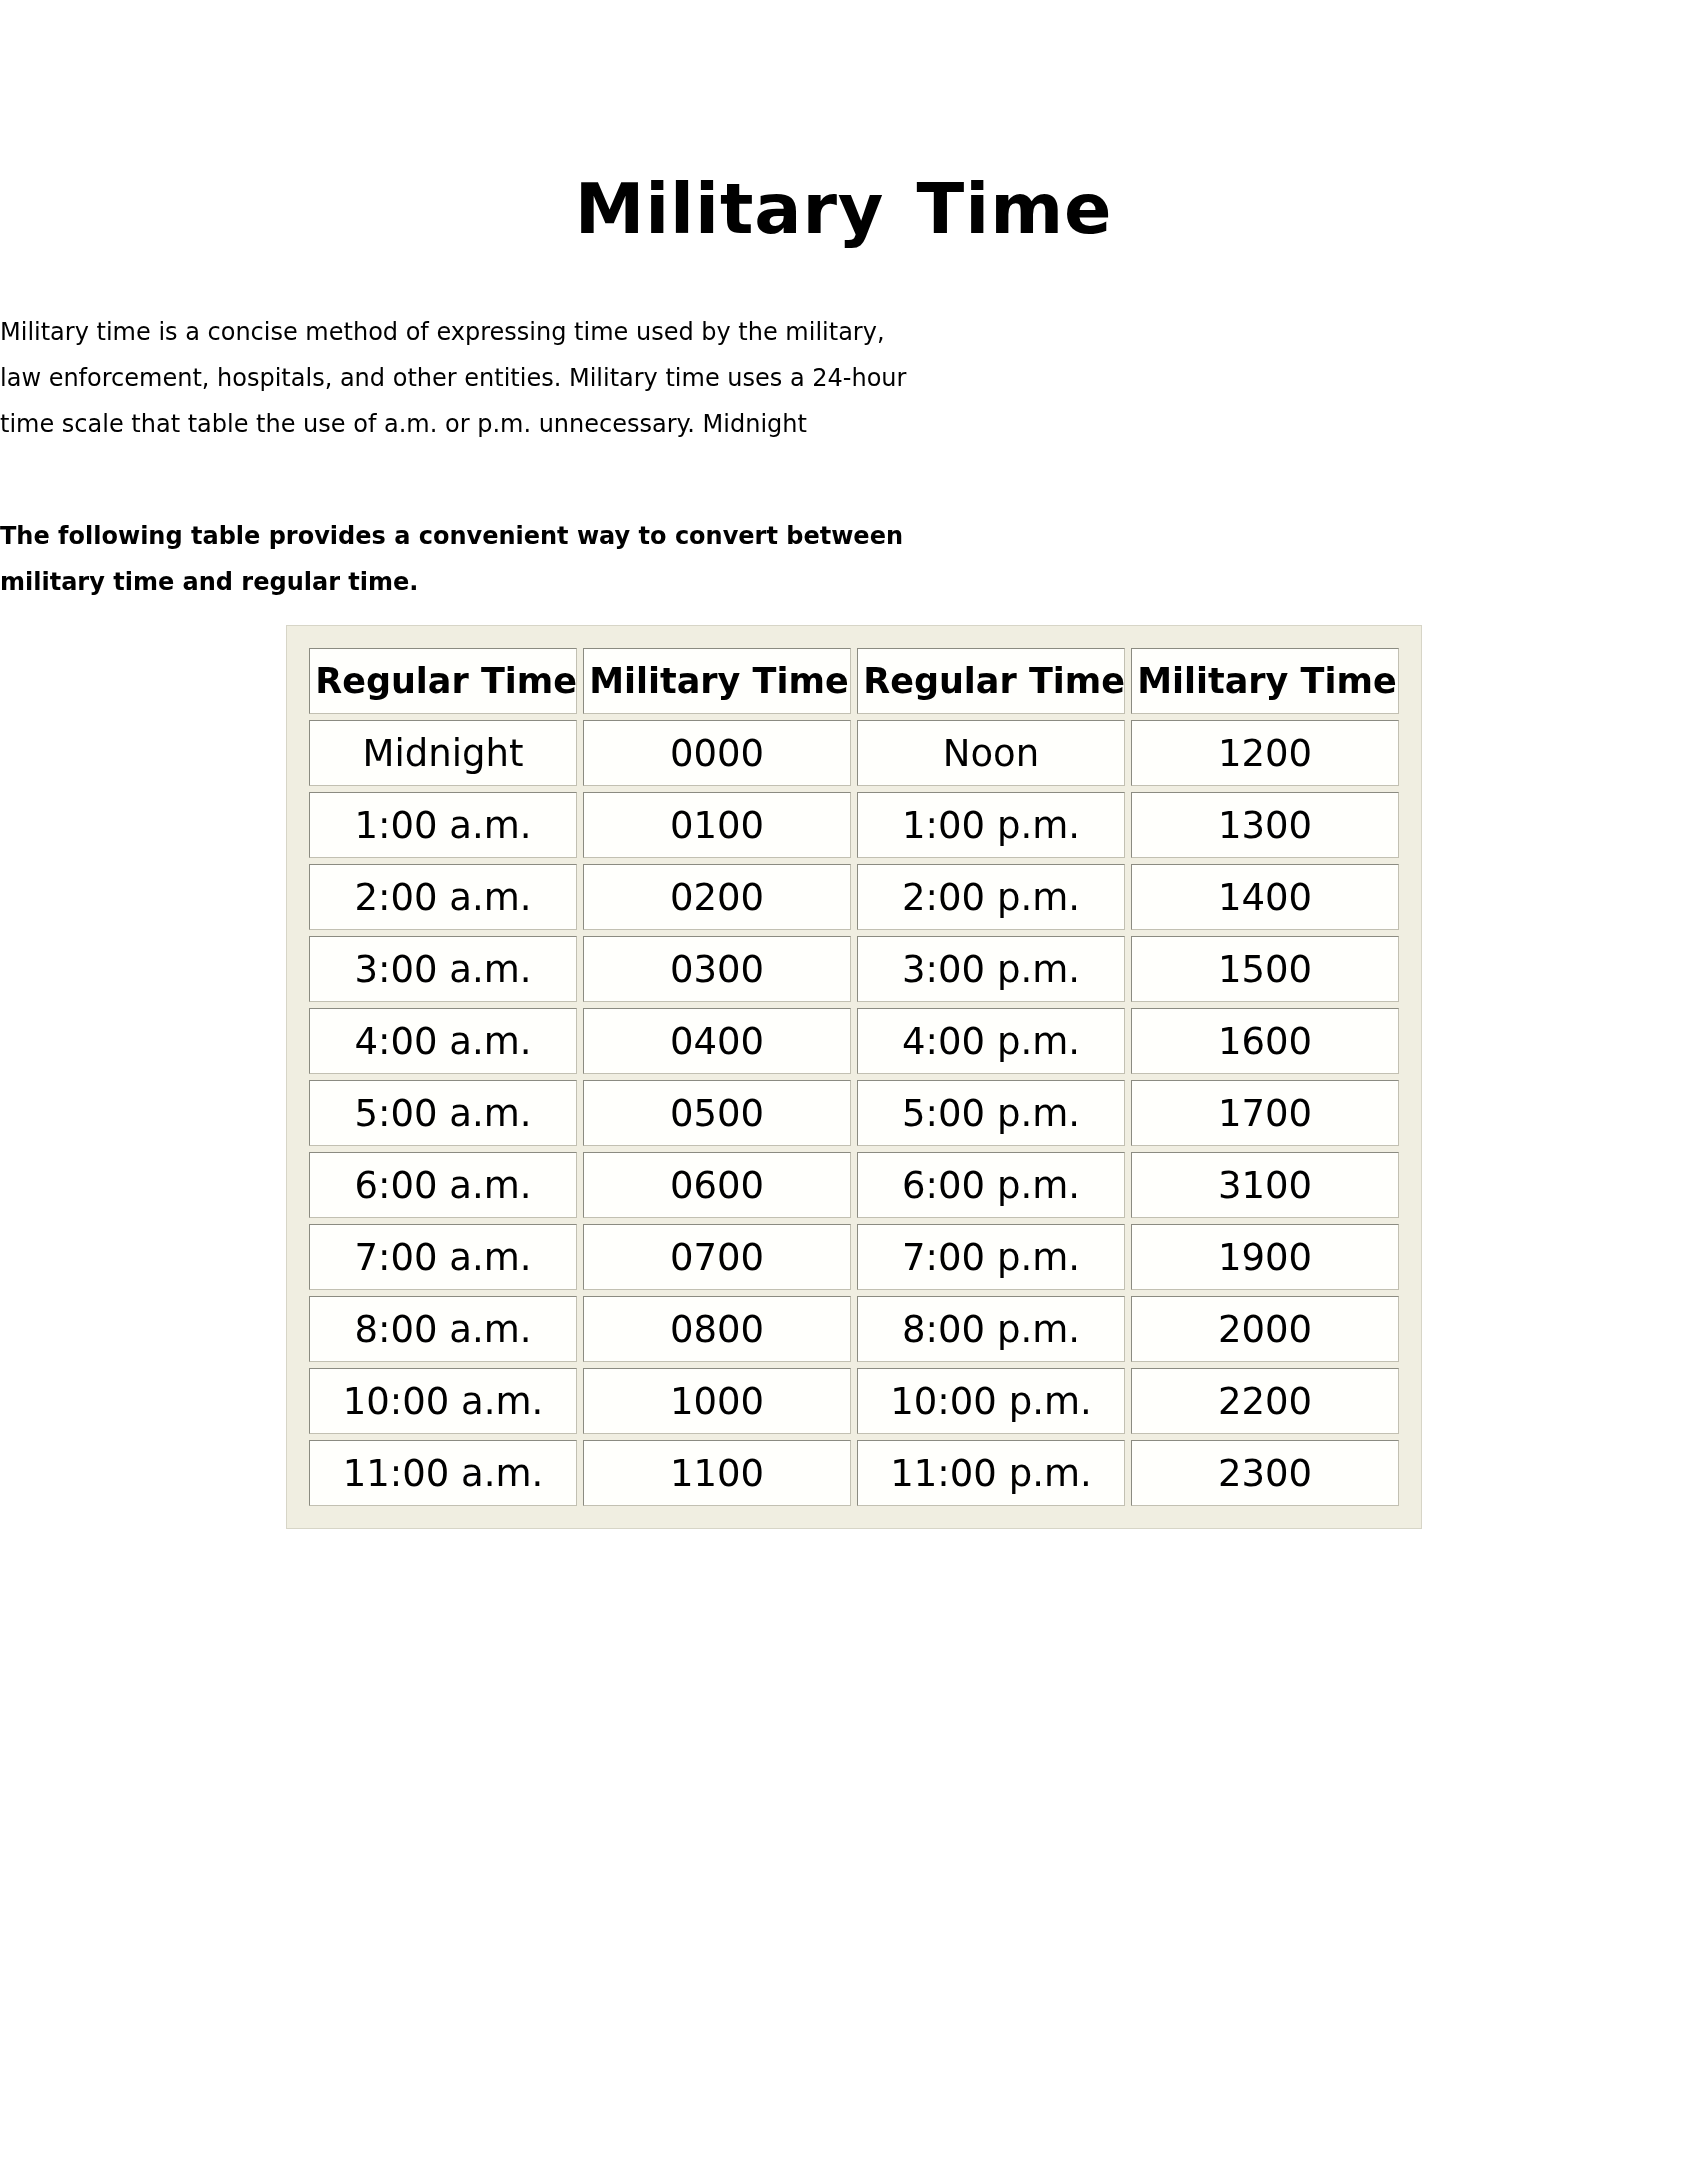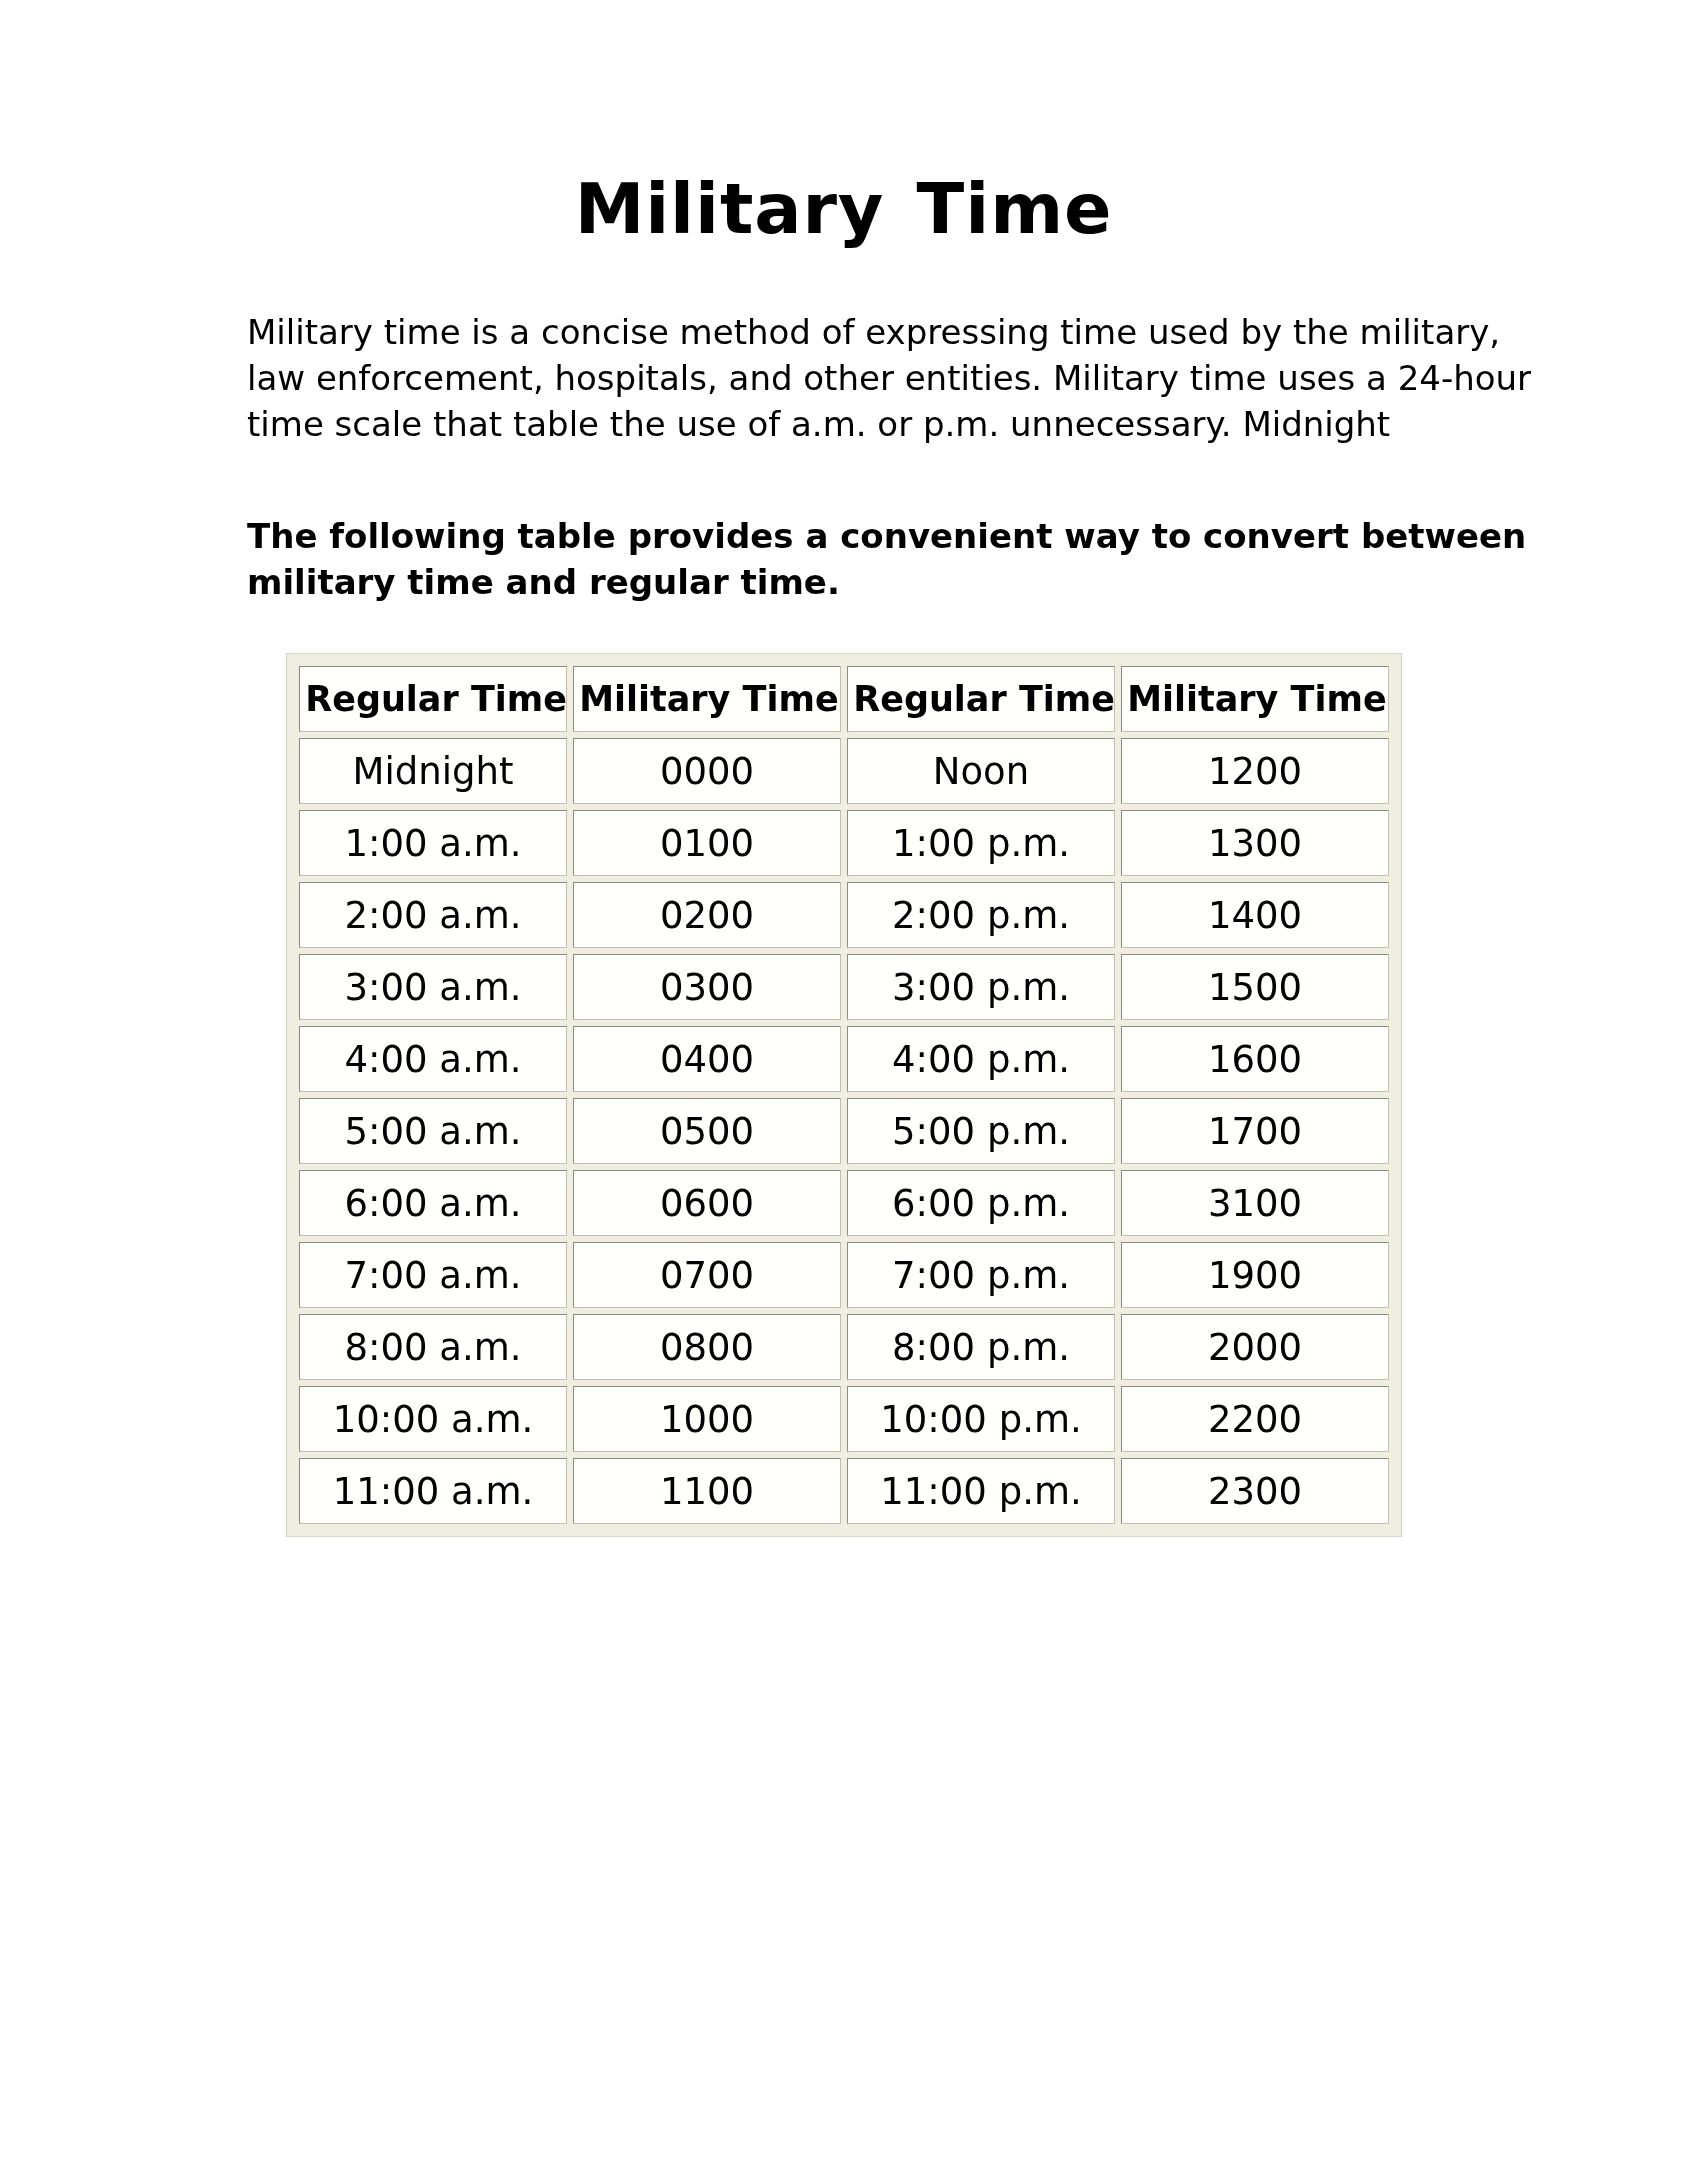--- a/index.html
+++ b/index.html
@@ -17,35 +17,34 @@
     margin: 0;
     padding-top: 168px;
     text-align: center;
     font-size: 70px;
     font-weight: 700;
     letter-spacing: 0.9px;
     word-spacing: 7px;
   }
 
   .para {
-    margin-left: 247px;
     margin-right: 105px;
-    font-size: 34px;
+    font-size: 24px;
     line-height: 46px;
   }
   .intro { margin-top: 59px; }
   .lead  { margin-top: 66px; font-weight: 700; }
 
   .table-frame {
     display: inline-block;
     margin-left: 286px;
-    margin-top: 48px;
+    margin-top: 20px;
     background: var(--table-frame-bg, #f0eee1);
     border: 1.7px solid var(--table-frame-border, #d7d5c7);
-    padding: 6px;
+    padding: 16px;
   }
   .conv-table {
     border-collapse: separate;
     border-spacing: 6.1px;
     table-layout: fixed;
     width: 1102px;
   }
   .conv-table th, .conv-table td {
     width: 25%;
     height: 64px;

